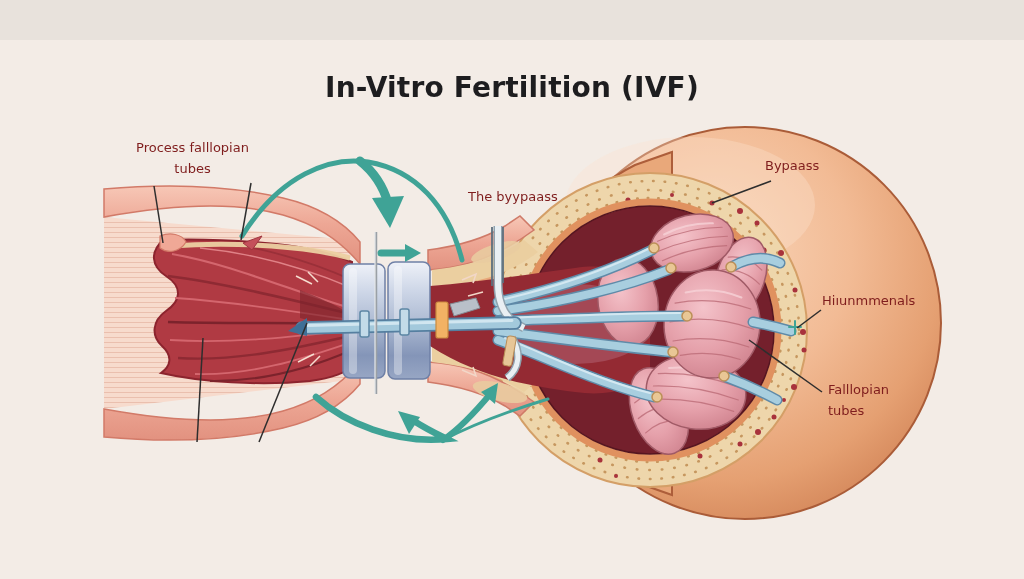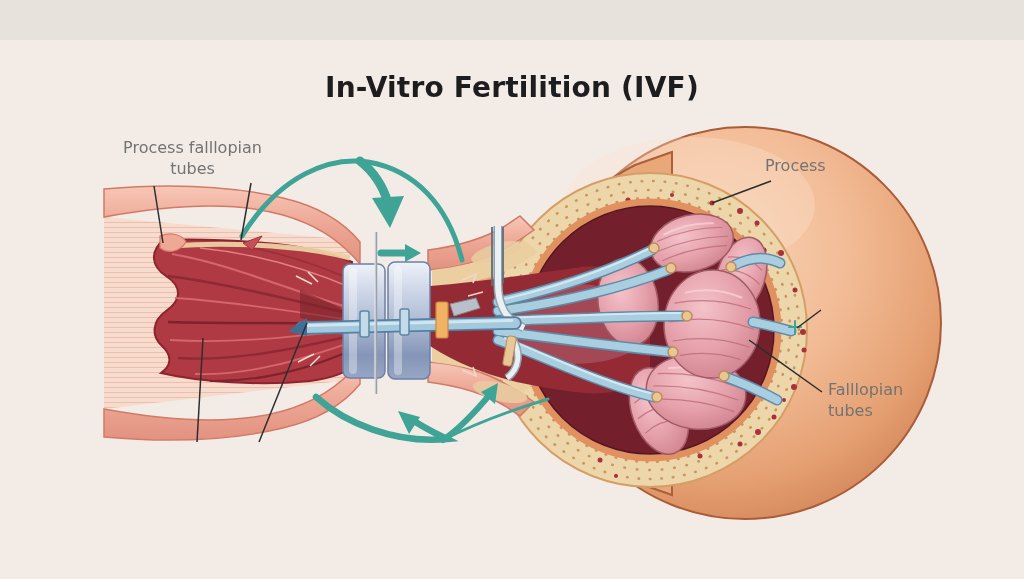--- a/index.html
+++ b/index.html
@@ -1,21 +1,21 @@
 <!DOCTYPE html>
 <html><head>
 <meta charset="utf-8">
 <style>
   html,body{margin:0;padding:0;background:#e8e2dc;}
   .stage{position:relative;width:1024px;height:579px;background:#f3ece6;overflow:hidden;
          font-family:"DejaVu Sans","Liberation Sans",sans-serif;margin-top:40px;}
   .art{position:absolute;left:0;top:0;}
   .page-title{position:absolute;left:0;right:0;top:12px;text-align:center;
               font-size:28px;font-weight:bold;color:#1d1d1f;letter-spacing:.2px;}
-  .lbl{position:absolute;color:#737373;font-size:16px;line-height:21px;}
+  .lbl{position:absolute;color:#7f1d1d;font-size:13px;line-height:21px;}
   .lbl.center{text-align:center;}
   .footer-line{position:absolute;left:48px;top:544px;width:976px;height:2px;background:#8e8984;}
   .page-num{position:absolute;left:982px;top:547px;font-size:17px;font-weight:bold;color:#2b5c91;}
   .nosel{user-select:none;}
 </style>
 </head>
 <body>
 
 <div class="stage nosel">
 
@@ -261,23 +261,25 @@
   </g>
 </svg>
 
 <h1 class="page-title">In-Vitro Fertilition (IVF)</h1>
 
 <div class="lbl center" style="left:105px;top:97px;width:175px;">
   <span>Process falllopian</span><br>
   <span>tubes</span>
 </div>
 
-
-<div class="lbl" style="left:765px;top:115px;">Process</div>
-
+<div class="lbl" style="left:468px;top:146px;">The byypaass</div>
+
+<div class="lbl" style="left:765px;top:115px;">Bypaass</div>
+
+<div class="lbl" style="left:822px;top:250px;">Hiıunmmenals</div>
 
 <div class="lbl" style="left:828px;top:339px;">
   <span>Falllopian</span><br>
   <span>tubes</span>
 </div>
 
 
 <div class="footer-line"></div>
 <div class="page-num">2</div>
 

